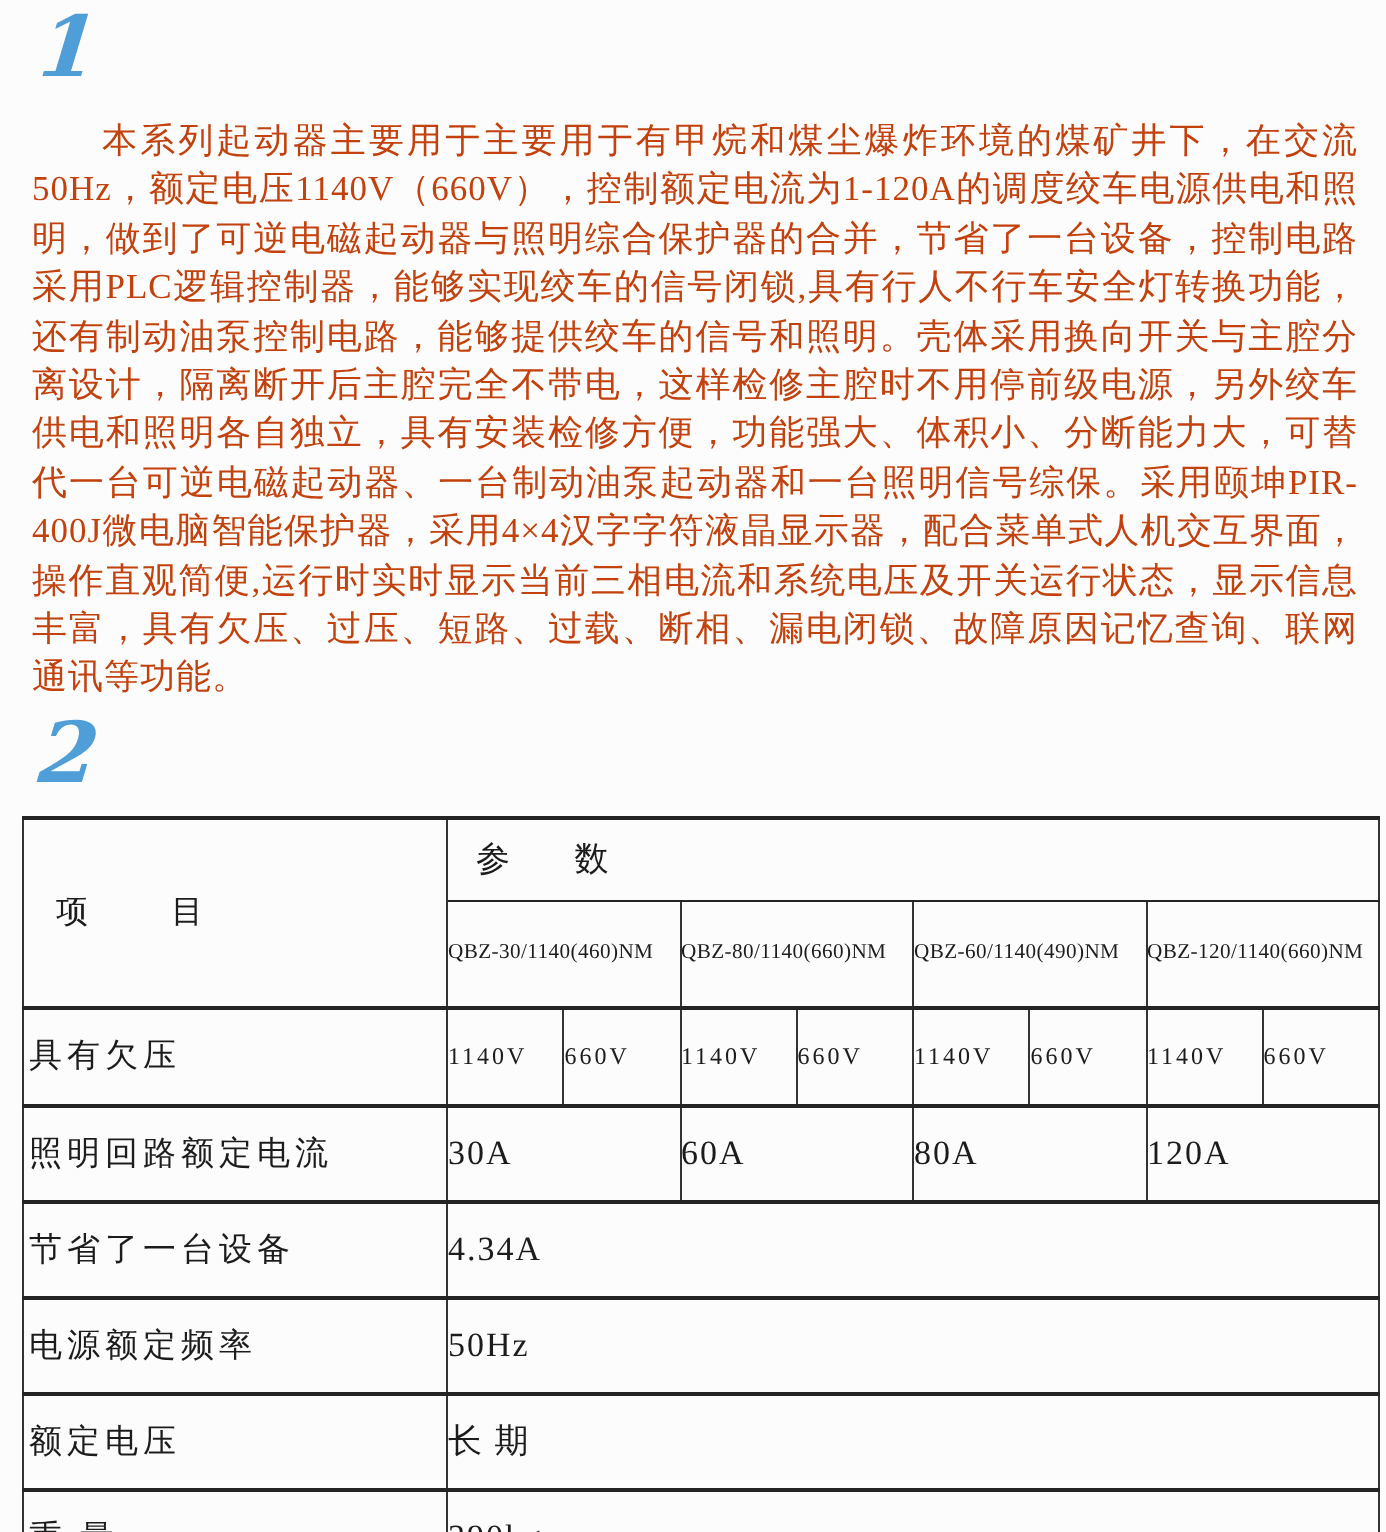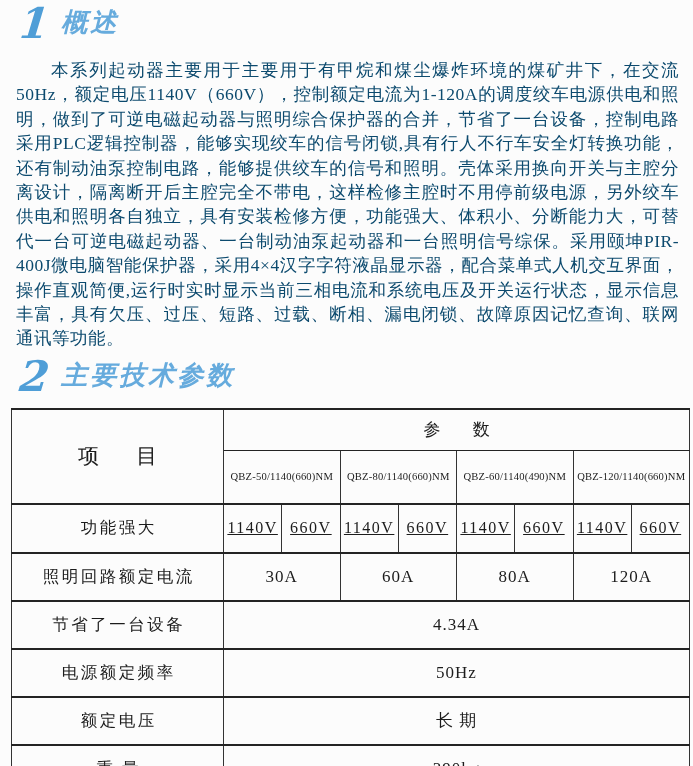--- a/index.html
+++ b/index.html
@@ -31,85 +31,83 @@
     letter-spacing:3px;
   }
   
   .para{
     margin:10px 14px 0 16px;
     font-size:17.5px;
     line-height:24.4px;
     text-align:justify;
     text-indent:2em;
     letter-spacing:0.5px;
-    color:#0c4a6e;
+    color:#c2410c;
   }
   .sec-heading.second{margin-top:6px;height:42px;}
   
   table.spec{
     margin:9px 0 0 11px;
     width:678px;
     border-collapse:collapse;
     table-layout:fixed;
     background:#fcfcfc;
   }
   table.spec td{
     border-left:1.5px solid #333;
     border-right:1.5px solid #333;
     border-top:2.5px solid #242424;
     border-bottom:2.5px solid #242424;
-    text-align:center;vertical-align:middle;
+    vertical-align:middle;
     padding:0;
     overflow:hidden;
   }
   tr.r-param td{height:40px;font-size:17px;letter-spacing:14px;text-indent:14px;}
-  tr.r-param td.item-cell{letter-spacing:16px;text-indent:16px;font-size:21px;}
+  tr.r-param td.item-cell{letter-spacing:16px;text-indent:16px;font-size:16px;font-family:Liberation Mono, monospace;}
   tr.r-param td{border-bottom-width:1.5px;}
   tr.r-models td{border-top-width:1.5px;height:52px;
     font-size:10.6px;letter-spacing:0.2px;white-space:nowrap;
     font-family:"Liberation Serif","DejaVu Serif",serif;}
   tr.r-voltage td{height:47px;}
   tr.r-data td{height:46px;}
   td.label-cell{font-size:16.5px;letter-spacing:2.5px;text-indent:2.5px;}
-  td.val{font-size:16px;letter-spacing:1.5px;text-decoration:underline;}
+  td.val{font-size:12px;letter-spacing:1.5px;}
   td.val-big{font-size:17px;letter-spacing:1px;}
 </style>
 </head>
 <body>
 
 <div class="sec-heading">
   <span class="sec-num">1</span>
-  <span class="sec-title">概述</span>
 </div>
 
 <p class="para">本系列起动器主要用于主要用于有甲烷和煤尘爆炸环境的煤矿井下，在交流50Hz，额定电压1140V（660V），控制额定电流为1-120A的调度绞车电源供电和照明，做到了可逆电磁起动器与照明综合保护器的合并，节省了一台设备，控制电路采用PLC逻辑控制器，能够实现绞车的信号闭锁,具有行人不行车安全灯转换功能，还有制动油泵控制电路，能够提供绞车的信号和照明。壳体采用换向开关与主腔分离设计，隔离断开后主腔完全不带电，这样检修主腔时不用停前级电源，另外绞车供电和照明各自独立，具有安装检修方便，功能强大、体积小、分断能力大，可替代一台可逆电磁起动器、一台制动油泵起动器和一台照明信号综保。采用颐坤PIR-400J微电脑智能保护器，采用4×4汉字字符液晶显示器，配合菜单式人机交互界面，操作直观简便,运行时实时显示当前三相电流和系统电压及开关运行状态，显示信息丰富，具有欠压、过压、短路、过载、断相、漏电闭锁、故障原因记忆查询、联网通讯等功能。</p>
 
 <div class="sec-heading second">
   <span class="sec-num">2</span>
-  <span class="sec-title">主要技术参数</span>
 </div>
 
 <table class="spec">
   <colgroup>
     <col style="width:212px">
     <col span="8" style="width:58.25px">
   </colgroup>
   <tbody>
       <tr class="r-param">
     <td rowspan="2" class="item-cell">项 目</td>
     <td colspan="8">参 数</td>
   </tr>
   <tr class="r-models">
-    <td colspan="2">QBZ-50/1140(660)NM</td>
+    <td colspan="2">QBZ-30/1140(460)NM</td>
     <td colspan="2">QBZ-80/1140(660)NM</td>
     <td colspan="2">QBZ-60/1140(490)NM</td>
     <td colspan="2">QBZ-120/1140(660)NM</td>
   </tr>
   <tr class="r-voltage">
-    <td class="label-cell">功能强大</td>
+    <td class="label-cell">具有欠压</td>
     <td class="val">1140V</td>
     <td class="val">660V</td>
     <td class="val">1140V</td>
     <td class="val">660V</td>
     <td class="val">1140V</td>
     <td class="val">660V</td>
     <td class="val">1140V</td>
     <td class="val">660V</td>
   </tr>
   <tr class="r-data">

